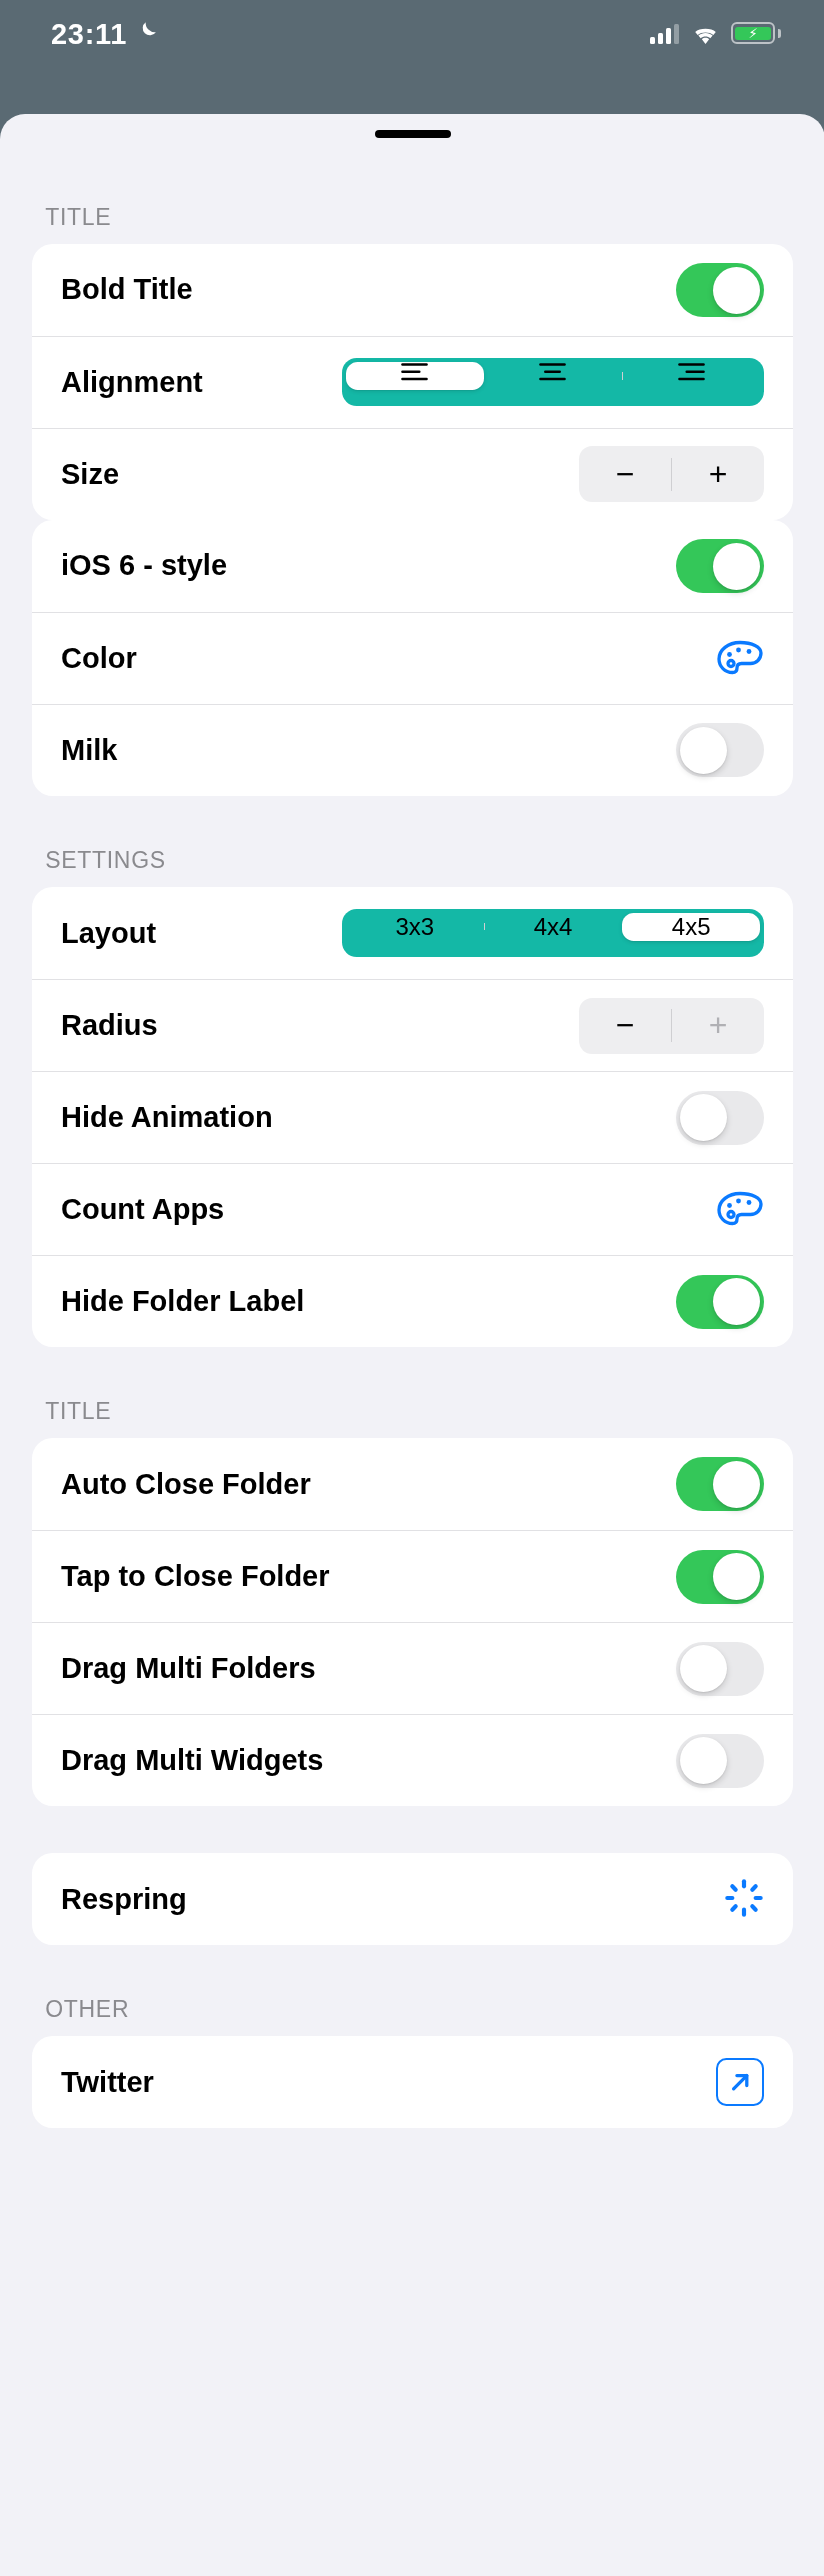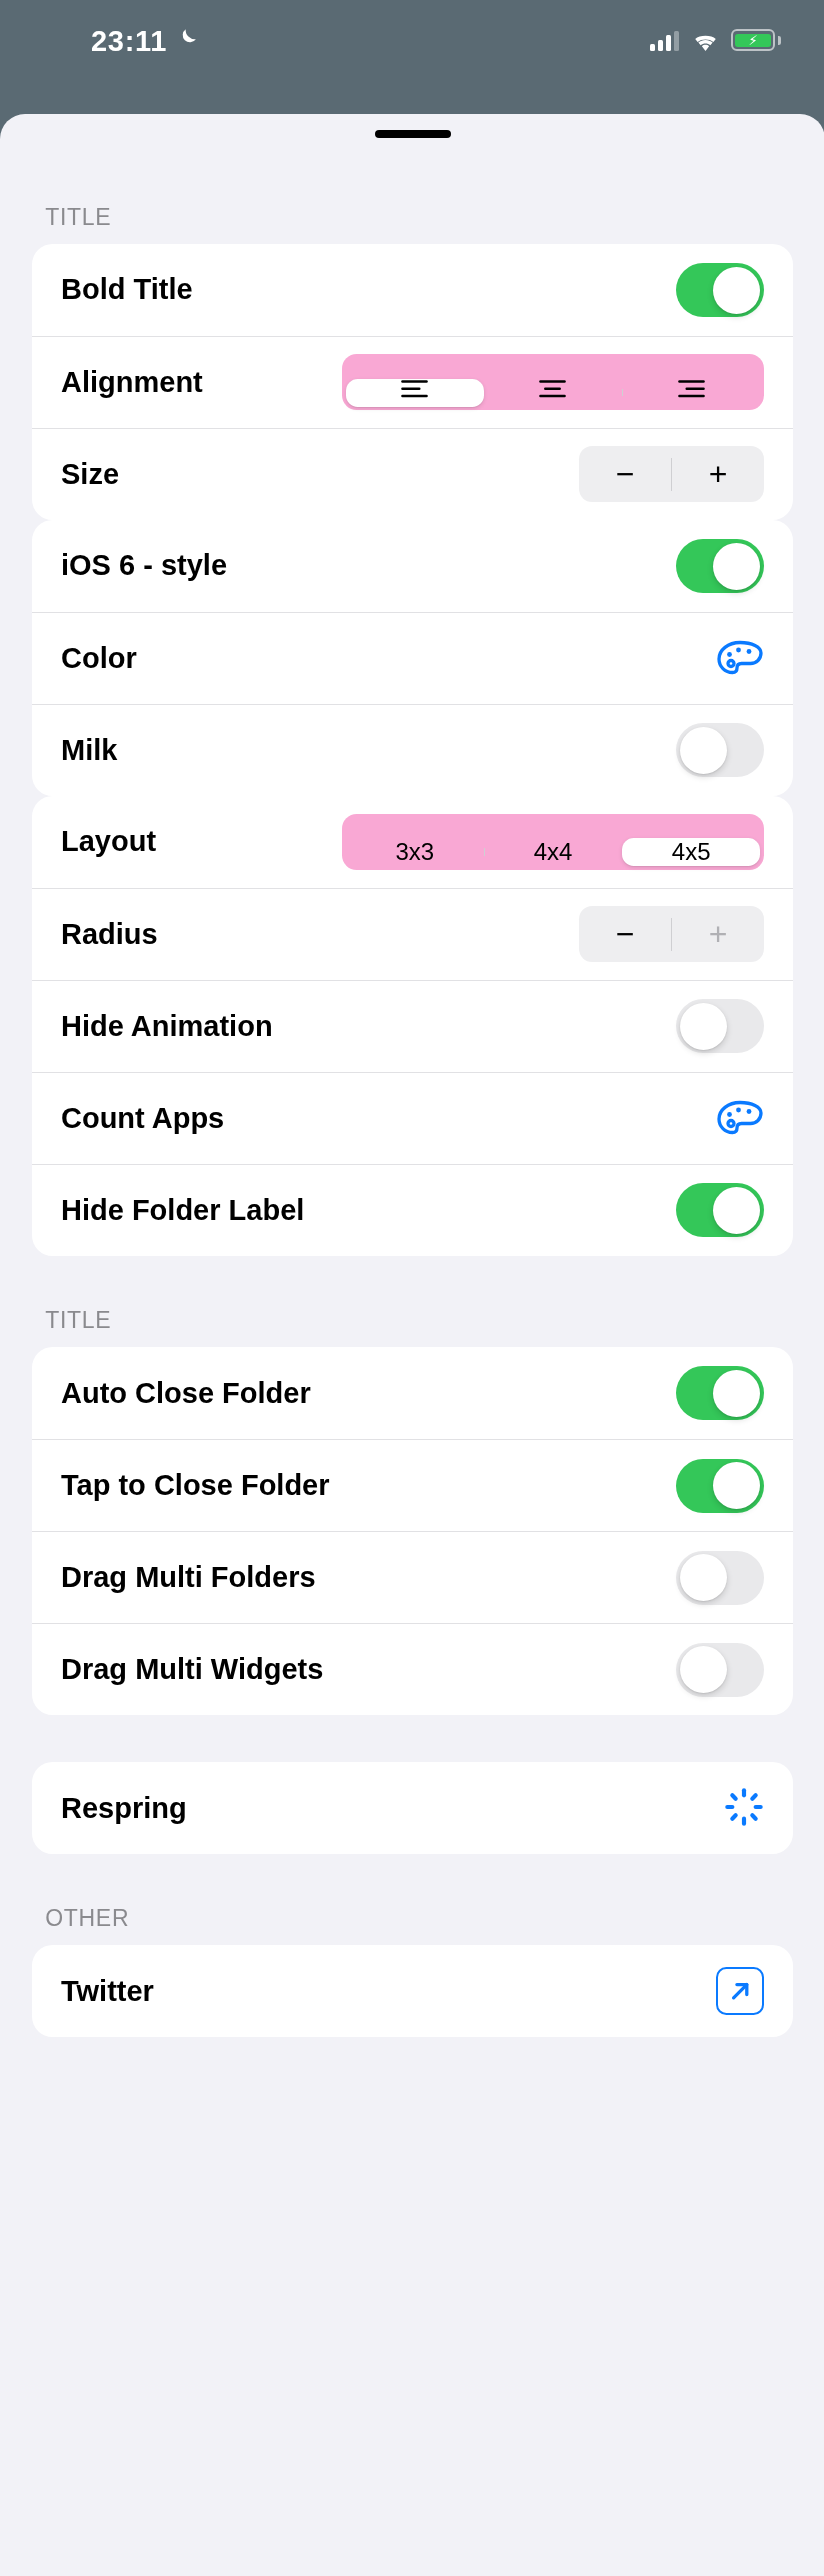--- a/index.html
+++ b/index.html
@@ -3,23 +3,22 @@
 <meta charset="utf-8">
 <style>
   * { box-sizing: border-box; margin: 0; padding: 0; -webkit-font-smoothing: antialiased; }
   html, body { width: 825px; background: #5a6a73; font-family: -apple-system, "SF Pro Text", "Helvetica Neue", Arial, sans-serif; }
   body { height: 2576px; position: relative; }
 
   
   .status-bar {
     height: 110px;
     display: flex; align-items: flex-start; justify-content: space-between;
-    padding: 25px 44px 0 51px;
+    padding: 18px 44px 0 51px;
     color: #fff;
-    margin-left: 40px;
   }
   .status-left { display: flex; align-items: center; gap: 7.3px; font-size: 29px; font-weight: 600; letter-spacing: 0.7px; }
   .status-right { display: flex; align-items: center; gap: 11.7px; padding-top: 4.4px; }
 
   
   .sheet {
     position: absolute; left: 0; right: 0; top: 114px; bottom: 0;
     background: #f2f2f7;
     border-top-left-radius: 25px; border-top-right-radius: 25px;
     overflow: hidden;
@@ -52,22 +51,22 @@
     position: absolute; top: 3.7px; left: 3.7px; width: 47px; height: 47px;
     background: #fff; border-radius: 50%;
     box-shadow: 0 2.9px 5.9px rgba(0,0,0,.15), 0 0.7px 1.5px rgba(0,0,0,.1);
     transition: left .15s;
   }
   .toggle.on { background: #34c759; }
   .toggle.on .knob { left: 37px; }
 
   
   .segmented {
-    display: flex; background: #f9a8d4; border-radius: 14.7px; padding: 3.7px;
-    height: 56px; align-items: flex-end;
+    display: flex; background: #14b8a6; border-radius: 14.7px; padding: 3.7px;
+    height: 48px; align-items: flex-start;
   }
   .segmented.align { width: 422px; }
   .segmented.layout { width: 422px; }
   .segment {
     flex: 1; display: flex; align-items: center; justify-content: center;
     font-size: 24px; color: #000; border-radius: 11.7px; position: relative;
   }
   .segment + .segment::before {
     content: ""; position: absolute; left: 0; top: 10.3px; bottom: 10.3px; width: 1.1px; background: #cfcfd2;
   }
@@ -226,20 +225,21 @@
         </span>
       </div>
       <div class="row">
         <span class="row-label">Milk</span>
         <div class="toggle">
             <div class="knob"></div>
           </div>
       </div>
     </div>
 
+    <div class="section-header">SETTINGS</div>
     <div class="group">
       <div class="row">
         <span class="row-label">Layout</span>
         <div class="segmented layout">
           <div class="segment">3x3</div>
           <div class="segment">4x4</div>
           <div class="segment selected">4x5</div>
         </div>
       </div>
       <div class="row">

